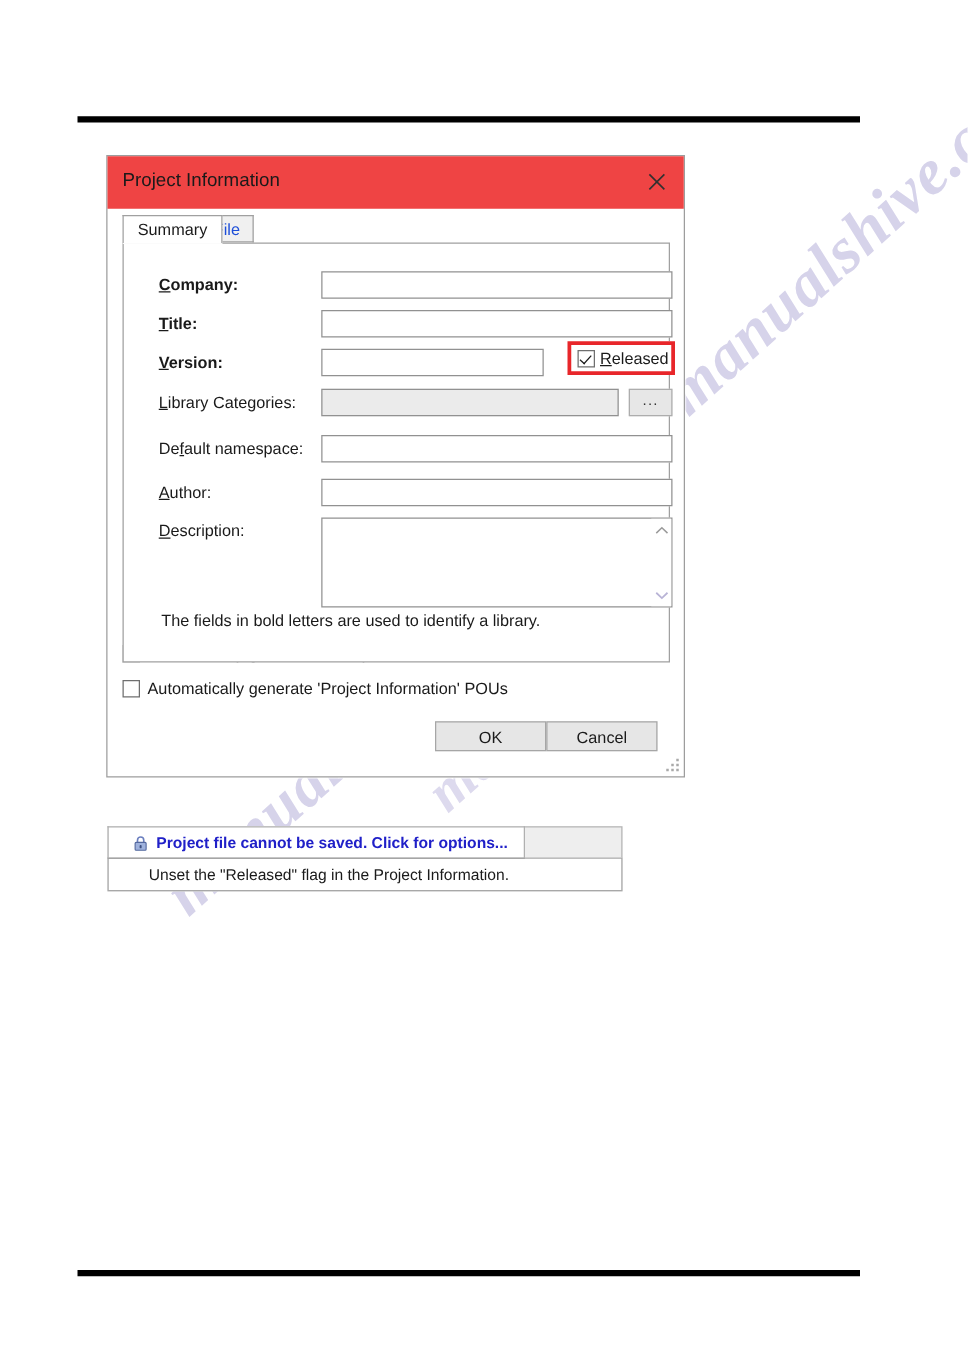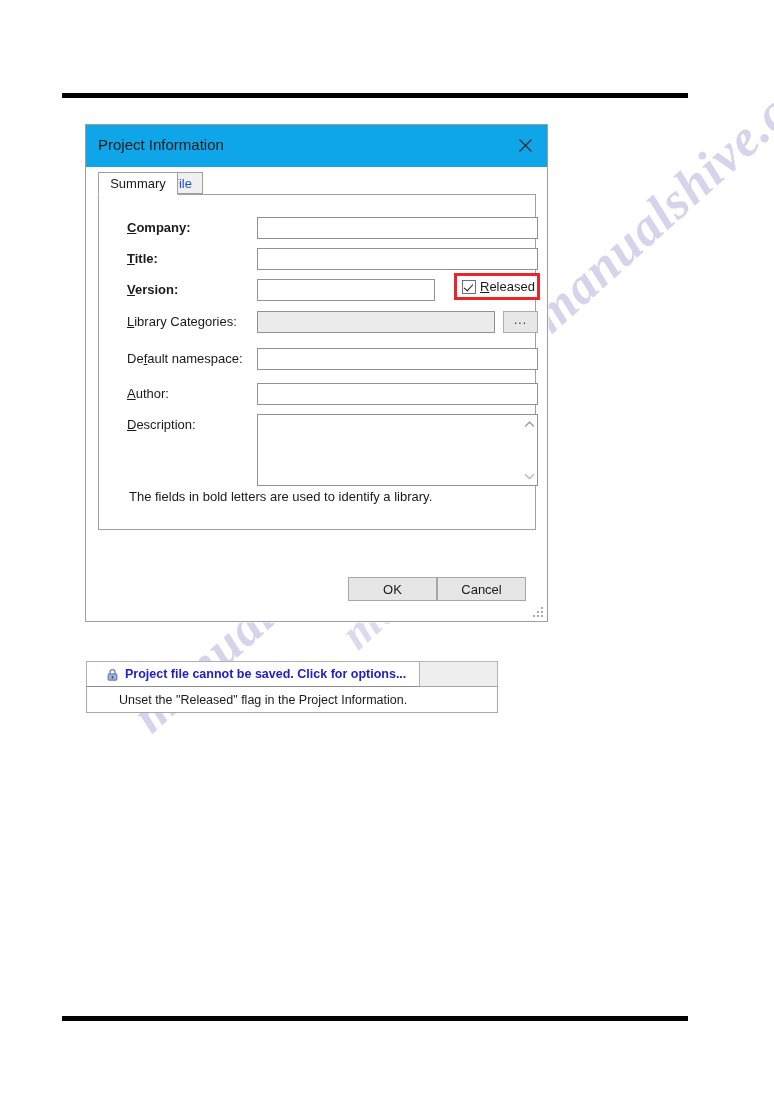--- a/index.html
+++ b/index.html
@@ -68,21 +68,21 @@
     width: 463px;
     height: 498px;
     background: #ffffff;
     border: 1px solid #9d9d9d;
     box-sizing: border-box;
     box-shadow: 0 0 0 1px rgba(255,255,255,0.6);
   }
   #dialog-titlebar {
     position: relative;
     height: 42px;
-    background: #0ea5e9;
+    background: #ef4444;
     text-decoration: underline;
   }
   #dialog-title {
     position: absolute;
     left: 12px;
     top: 11px;
     font-size: 15px;
     color: #1a1a1a;
     font-family: "Liberation Sans", sans-serif;
   }
@@ -514,20 +514,24 @@
 
   <div id="tabstrip">
     <div class="tab active">Summary</div>
     <div class="tab inactive">File</div>
   </div>
 
   <div id="check-library" class="bottom-check">
     <span class="wincheck"></span>
     <span class="lbl">Automatically generate 'Library Information' POUs</span>
   </div>
+  <div id="check-project" class="bottom-check">
+    <span class="wincheck"></span>
+    <span class="lbl">Automatically generate 'Project Information' POUs</span>
+  </div>
 
   <div id="btn-ok" class="dlg-button">OK</div>
   <div id="btn-cancel" class="dlg-button">Cancel</div>
 
   <svg id="resize-grip" viewBox="0 0 12 12">
     <g fill="#a9a9a9">
       <rect x="9" y="1" width="2" height="2"></rect>
       <rect x="9" y="5" width="2" height="2"></rect>
         <rect x="5" y="5" width="2" height="2"></rect>
       <rect x="9" y="9" width="2" height="2"></rect>

